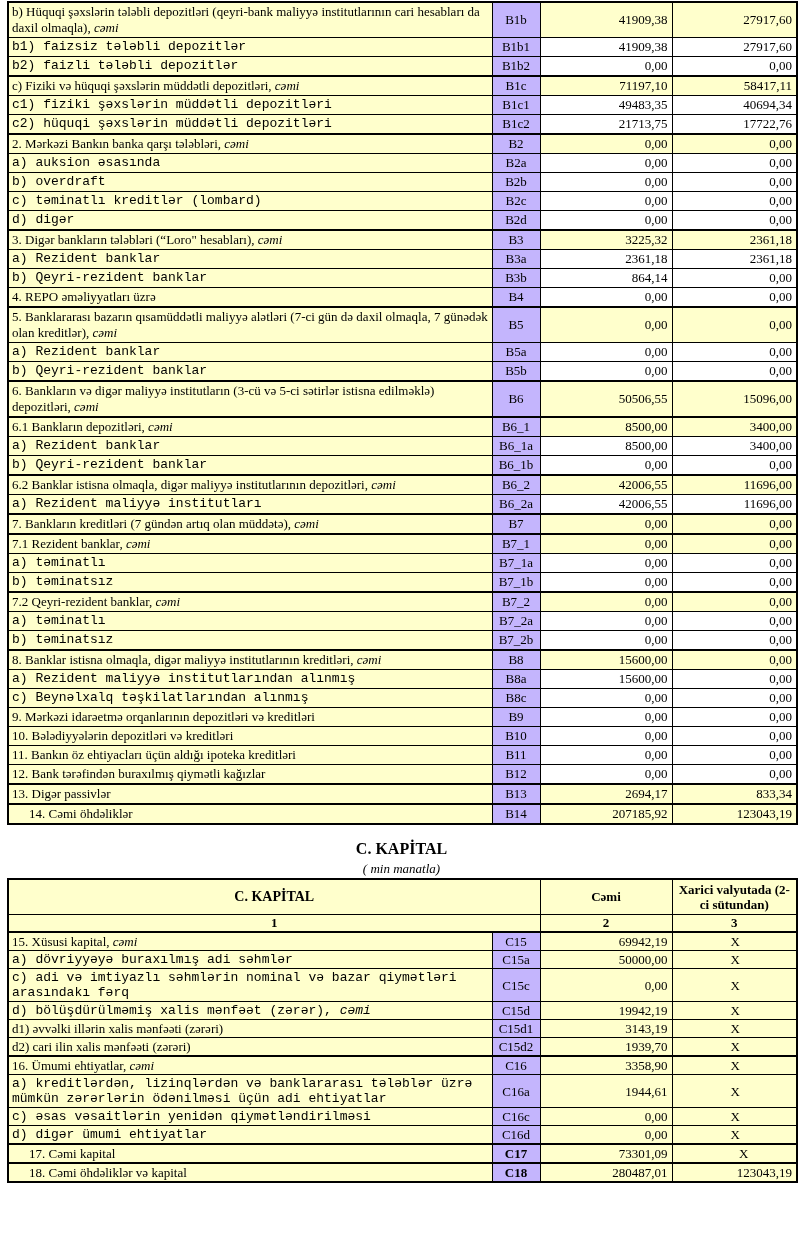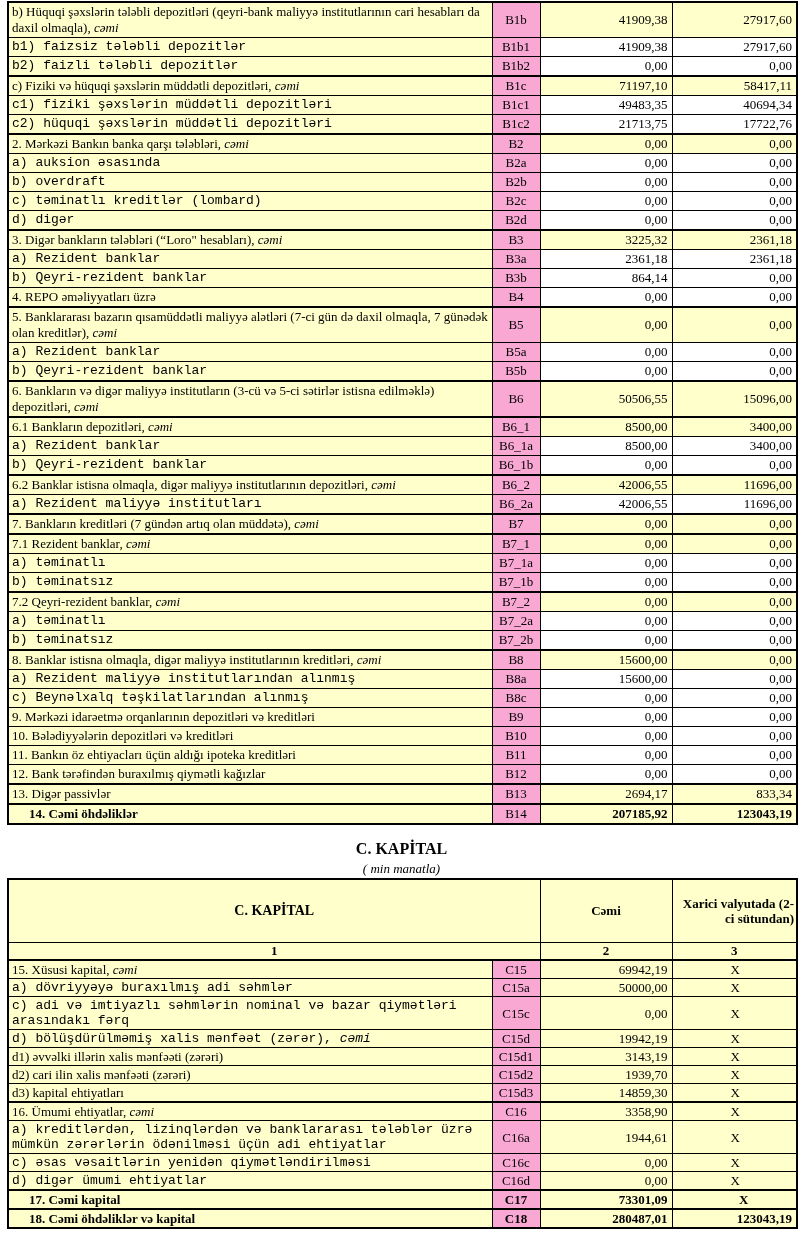--- a/index.html
+++ b/index.html
@@ -1,36 +1,36 @@
 <!DOCTYPE html>
 <html><head>
 <meta charset="utf-8">
 <style>
   html,body{margin:0;padding:0;background:#ffffff;}
   body{width:800px;height:1249px;font-family:"Liberation Serif",serif;color:#000;}
   .page{position:relative;width:800px;height:1249px;overflow:hidden;}
   table.tbl{border-collapse:collapse;table-layout:fixed;width:789px;margin-left:7px;border:2px solid #000;margin-top:1px;}
   .tbl td,.tbl th{border:1px solid #000;font-size:13px;line-height:16px;padding:1px 3px;vertical-align:middle;overflow:hidden;}
   td.lbl{background:#FFFFCC;}
-  td.code{background:#f9a8d4;text-align:center;padding:1px 1px;}
+  td.code{background:#c4b5fd;text-align:center;padding:1px 1px;}
   td.val{background:#ffffff;text-align:right;padding-right:4px;}
   tr.fill td.val{background:#FFFFCC;}
   tr.mt td{border-top:2px solid #000;}
-  tr.bold td.lbl,tr.bold td.val{font-weight:bold;padding-left:20px;}
+  tr.bold td.lbl,tr.bold td.val{font-weight:normal;padding-left:20px;}
   tr.codebold td.code{font-weight:bold;}
   .lvl0{padding-left:5px;}
   .lvl1{padding-left:42px;font-family:Liberation Mono, monospace;}
   .lvl2{padding-left:64px;}
   td.lbl em{font-style:italic;}
   .sec-title{width:789px;margin:15px 0 3px 7px;text-align:center;font-weight:bold;font-size:16px;}
   .unit-note{width:789px;margin:0 0 1px 7px;text-align:center;font-style:italic;font-size:13px;}
   table.tc td{line-height:15px;}
   .tc th{background:#FFFFCC;font-weight:bold;text-align:center;}
   .tc th.hdr-main{font-size:14px;}
-  .tc th.hdr-fx{line-height:15px;padding:16px 2px;text-align:right;}
+  .tc th.hdr-fx{line-height:15px;padding:2px 2px;}
   .tc th.num{line-height:14px;padding:1px;}
   td.xc{text-align:center;padding-right:1px;}
 </style>
 </head>
 <body>
 
 <div class="page">
 
   <table class="tbl" id="table-b">
     <colgroup>
@@ -335,26 +335,20 @@
           <td class="code">C15d1</td>
           <td class="val">3143,19</td>
           <td class="val xc">X</td>
         </tr>
         <tr class="fill">
           <td class="lbl lvl2">d2) cari ilin xalis mənfəəti (zərəri)</td>
           <td class="code">C15d2</td>
           <td class="val">1939,70</td>
           <td class="val xc">X</td>
         </tr>
-        <tr class="fill">
-          <td class="lbl lvl2">d3) kapital ehtiyatları</td>
-          <td class="code">C15d3</td>
-          <td class="val">14859,30</td>
-          <td class="val xc">X</td>
-        </tr>
         <tr class="fill mt">
           <td class="lbl lvl0">16. Ümumi ehtiyatlar, <em>cəmi</em></td>
           <td class="code">C16</td>
           <td class="val">3358,90</td>
           <td class="val xc">X</td>
         </tr>
         <tr class="fill">
           <td class="lbl lvl1">a) kreditlərdən, lizinqlərdən və banklararası  tələblər üzrə mümkün zərərlərin ödənilməsi üçün adi ehtiyatlar</td>
           <td class="code">C16a</td>
           <td class="val">1944,61</td>

